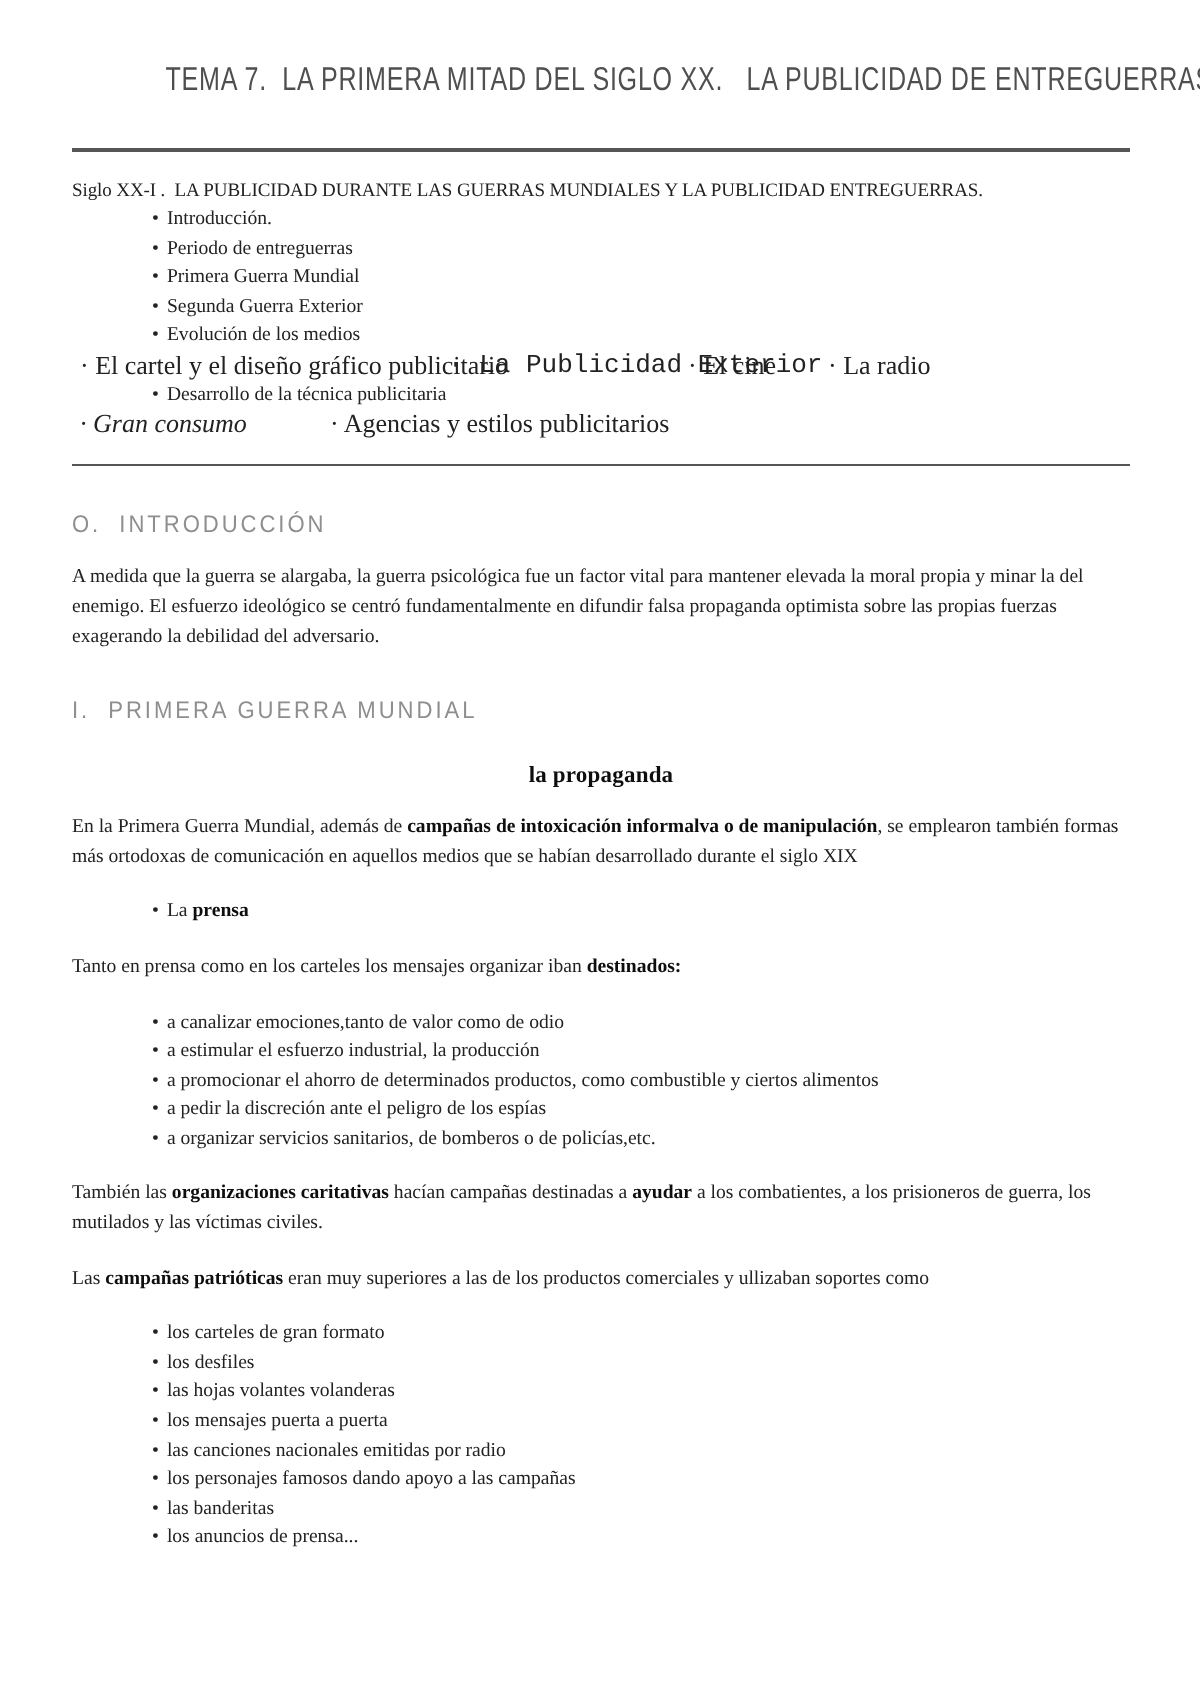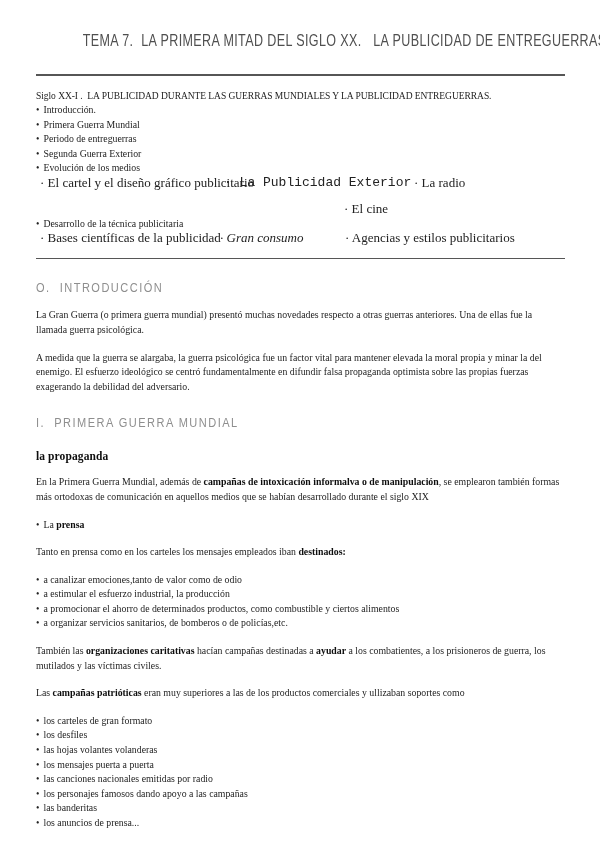--- a/index.html
+++ b/index.html
@@ -61,28 +61,30 @@
     color: #8e8e8e;
     white-space: pre;
     transform: scaleX(0.92);
     transform-origin: left center;
   }
   .subheading {
     margin-top: 20px;
     font-size: 11.5px;
     font-weight: bold;
     letter-spacing: 0.1px;
+    text-align: center;
   }
   .bullets { margin: 13px 0 0 0; }
   .bullets.tight { margin-top: 0; }
   .subrow.tight { margin-top: 0; }
   .bullet {
     font-size: 9.8px;
     line-height: 14.6px;
     white-space: pre-wrap;
+    margin-left: 40px;
   }
   .bullet .marker { margin-right: 4px; }
   .subrow {
     display: flex;
     padding-left: 4px;
     font-size: 13px;
     line-height: 14.6px;
   }
   .subcell { white-space: pre; flex: 0 0 auto; }
   .subcell:last-child { flex: 1 1 auto; }
@@ -92,54 +94,53 @@
 
 <div class="page">
   <header class="titlebar">
     <h1 class="title">TEMA 7.  LA PRIMERA MITAD DEL SIGLO XX.   LA PUBLICIDAD DE ENTREGUERRAS</h1>
   </header>
   <main class="doc">
       <div class="rule"></div>
       <p class="para index-heading"><span>Siglo XX-I .  LA PUBLICIDAD DURANTE LAS GUERRAS MUNDIALES Y LA PUBLICIDAD ENTREGUERRAS.</span></p>
       <div class="bullets tight">
         <div class="bullet"><span class="marker">•</span><span><span>Introducción.</span></span></div>
+        <div class="bullet"><span class="marker">•</span><span><span>Periodo de entreguerras</span></span></div>
         <div class="bullet"><span class="marker">•</span><span><span>Primera Guerra Mundial</span></span></div>
-        <div class="bullet"><span class="marker">•</span><span><span>Periodo de entreguerras</span></span></div>
         <div class="bullet"><span class="marker">•</span><span><span>Segunda Guerra Exterior</span></span></div>
         <div class="bullet"><span class="marker">•</span><span><span>Evolución de los medios</span></span></div>
       </div>
       <div class="subrow tight">
         <div class="subcell" style="width: 184px;">· El cartel y el diseño gráfico publicitario</div>
         <div class="subcell" style="width: 120px; font-family: Liberation Mono, monospace;">· La Publicidad Exterior</div>
-        <div class="subcell" style="width: 70px; margin-top: 26px;">· El cine</div>
+        <div class="subcell" style="width: 70px;">· El cine</div>
         <div class="subcell">· La radio</div>
       </div>
       <div class="bullets tight">
         <div class="bullet"><span class="marker">•</span><span><span>Desarrollo de la técnica publicitaria</span></span></div>
       </div>
       <div class="subrow tight">
-        <div class="subcell" style="width: 180px;">· Bases científicas de la publicidad</div>
         <div class="subcell" style="width: 125px; font-style: italic;">· Gran consumo</div>
         <div class="subcell">· Agencias y estilos publicitarios</div>
       </div>
       <div class="rule"></div>
       <div class="heading-script">O.  INTRODUCCIÓN</div>
-      <p class="para"><span>La Gran Guerra (o primera guerra mundial) presentó muchas novedades respecto a otras guerras anteriores. Una de ellas fue la llamada guerra psicológica.</span></p>
       <p class="para"><span>A medida que la guerra se alargaba, la guerra psicológica fue un factor vital para mantener elevada la moral propia y minar la del enemigo. El esfuerzo ideológico se centró fundamentalmente en difundir falsa propaganda optimista sobre las propias fuerzas exagerando la debilidad del adversario.</span></p>
       <div class="heading-script">I.  PRIMERA GUERRA MUNDIAL</div>
       <div class="subheading">la propaganda</div>
       <p class="para"><span>En la Primera Guerra Mundial, además de </span><b>campañas de intoxicación informalva o de manipulación</b><span>, se emplearon también formas más ortodoxas de comunicación en aquellos medios que se habían desarrollado durante el siglo XIX</span></p>
       <div class="bullets">
         <div class="bullet"><span class="marker">•</span><span><span>La </span><b>prensa</b></span></div>
       </div>
-      <p class="para"><span>Tanto en prensa como en los carteles los mensajes empleados iban </span><b>destinados:</b></p>
+      <p class="para"><span>Tanto en prensa como en los carteles los mensajes organizar iban </span><b>destinados:</b></p>
       <div class="bullets">
         <div class="bullet"><span class="marker">•</span><span><span>a canalizar emociones,tanto de valor como de odio</span></span></div>
         <div class="bullet"><span class="marker">•</span><span><span>a estimular el esfuerzo industrial, la producción</span></span></div>
         <div class="bullet"><span class="marker">•</span><span><span>a promocionar el ahorro de determinados productos, como combustible y ciertos alimentos</span></span></div>
+        <div class="bullet"><span class="marker">•</span><span><span>a pedir la discreción ante el peligro de los espías</span></span></div>
         <div class="bullet"><span class="marker">•</span><span><span>a organizar servicios sanitarios, de bomberos o de policías,etc.</span></span></div>
       </div>
       <p class="para"><span>También las </span><b>organizaciones caritativas</b><span> hacían campañas destinadas a </span><b>ayudar</b><span> a los combatientes, a los prisioneros de guerra, los mutilados y las víctimas civiles.</span></p>
       <p class="para"><span>Las </span><b>campañas patrióticas</b><span> eran muy superiores a las de los productos comerciales y ullizaban soportes como</span></p>
       <div class="bullets">
         <div class="bullet"><span class="marker">•</span><span><span>los carteles de gran formato</span></span></div>
         <div class="bullet"><span class="marker">•</span><span><span>los desfiles</span></span></div>
         <div class="bullet"><span class="marker">•</span><span><span>las hojas volantes volanderas</span></span></div>
         <div class="bullet"><span class="marker">•</span><span><span>los mensajes puerta a puerta</span></span></div>
         <div class="bullet"><span class="marker">•</span><span><span>las canciones nacionales emitidas por radio</span></span></div>

